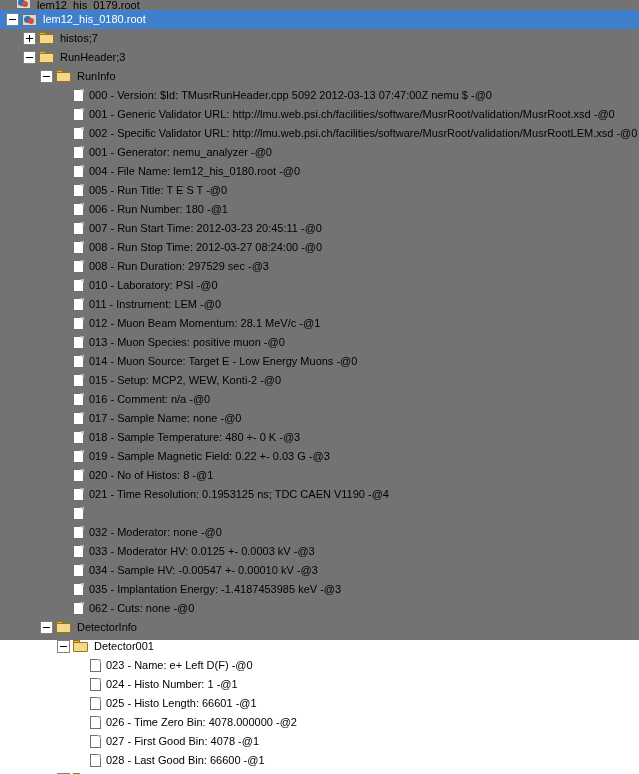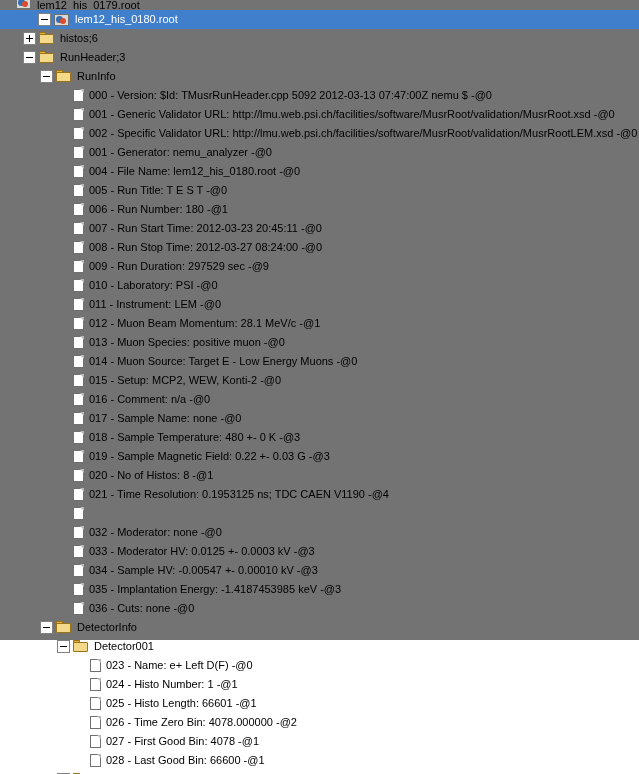--- a/index.html
+++ b/index.html
@@ -34,21 +34,20 @@
   }
   .row.partial-top {
     height: 10px;
     line-height: 10px;
     overflow: hidden;
     align-items: flex-end;
   }
   .row.selected {
     background: #3f7fcc;
     color: #ffffff;
-    padding-left: 32px;
   }
   .indent {
     display: inline-block;
     flex: 0 0 auto;
   }
   .toggle {
     width: 13px;
     height: 13px;
     flex: 0 0 auto;
     border: 1px solid #808080;
@@ -199,21 +198,21 @@
         </span>
         <span class="label">lem12_his_0180.root</span>
       </div>
       <div class="row">
         <span class="indent" style="width: 23px;"></span>
         <span class="toggle plus"></span>
         <span class="icon folder">
           <span class="tab"></span>
           <span class="body"></span>
         </span>
-        <span class="label">histos;6</span>
+        <span class="label">histos;7</span>
       </div>
       <div class="row">
         <span class="indent" style="width: 23px;"></span>
         <span class="toggle"></span>
         <span class="icon folder">
           <span class="tab"></span>
           <span class="body"></span>
         </span>
         <span class="label">RunHeader;3</span>
       </div>
@@ -277,21 +276,21 @@
       <div class="row">
         <span class="indent" style="width: 57px;"></span>
         <span class="toggle none"></span>
         <span class="icon leaf"></span>
         <span class="label">008 - Run Stop Time: 2012-03-27 08:24:00 -@0</span>
       </div>
       <div class="row hl">
         <span class="indent" style="width: 57px;"></span>
         <span class="toggle none"></span>
         <span class="icon leaf"></span>
-        <span class="label">009 - Run Duration: 297529 sec -@9</span>
+        <span class="label">008 - Run Duration: 297529 sec -@3</span>
       </div>
       <div class="row">
         <span class="indent" style="width: 57px;"></span>
         <span class="toggle none"></span>
         <span class="icon leaf"></span>
         <span class="label">010 - Laboratory: PSI -@0</span>
       </div>
       <div class="row">
         <span class="indent" style="width: 57px;"></span>
         <span class="toggle none"></span>
@@ -384,21 +383,21 @@
       <div class="row hl">
         <span class="indent" style="width: 57px;"></span>
         <span class="toggle none"></span>
         <span class="icon leaf"></span>
         <span class="label">035 - Implantation Energy: -1.4187453985 keV -@3</span>
       </div>
       <div class="row">
         <span class="indent" style="width: 57px;"></span>
         <span class="toggle none"></span>
         <span class="icon leaf"></span>
-        <span class="label">036 - Cuts: none -@0</span>
+        <span class="label">062 - Cuts: none -@0</span>
       </div>
       <div class="row">
         <span class="indent" style="width: 40px;"></span>
         <span class="toggle"></span>
         <span class="icon folder">
           <span class="tab"></span>
           <span class="body"></span>
         </span>
         <span class="label">DetectorInfo</span>
       </div>

